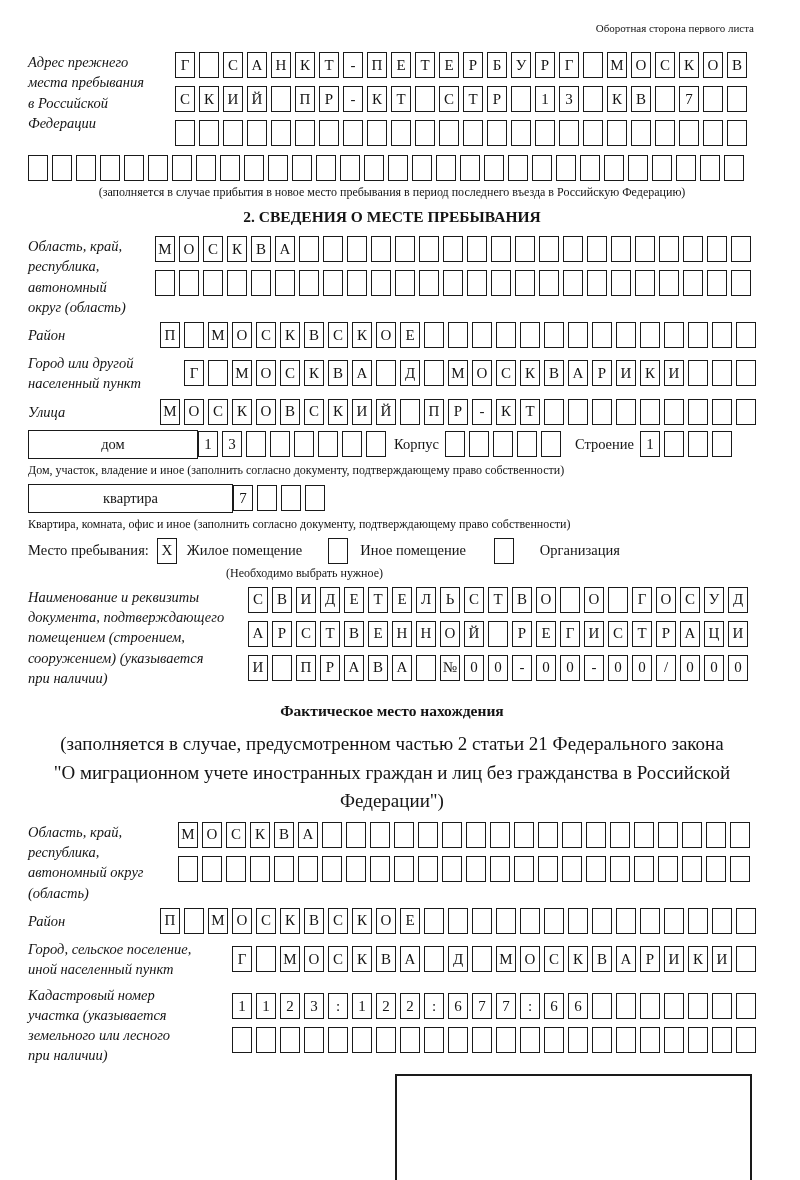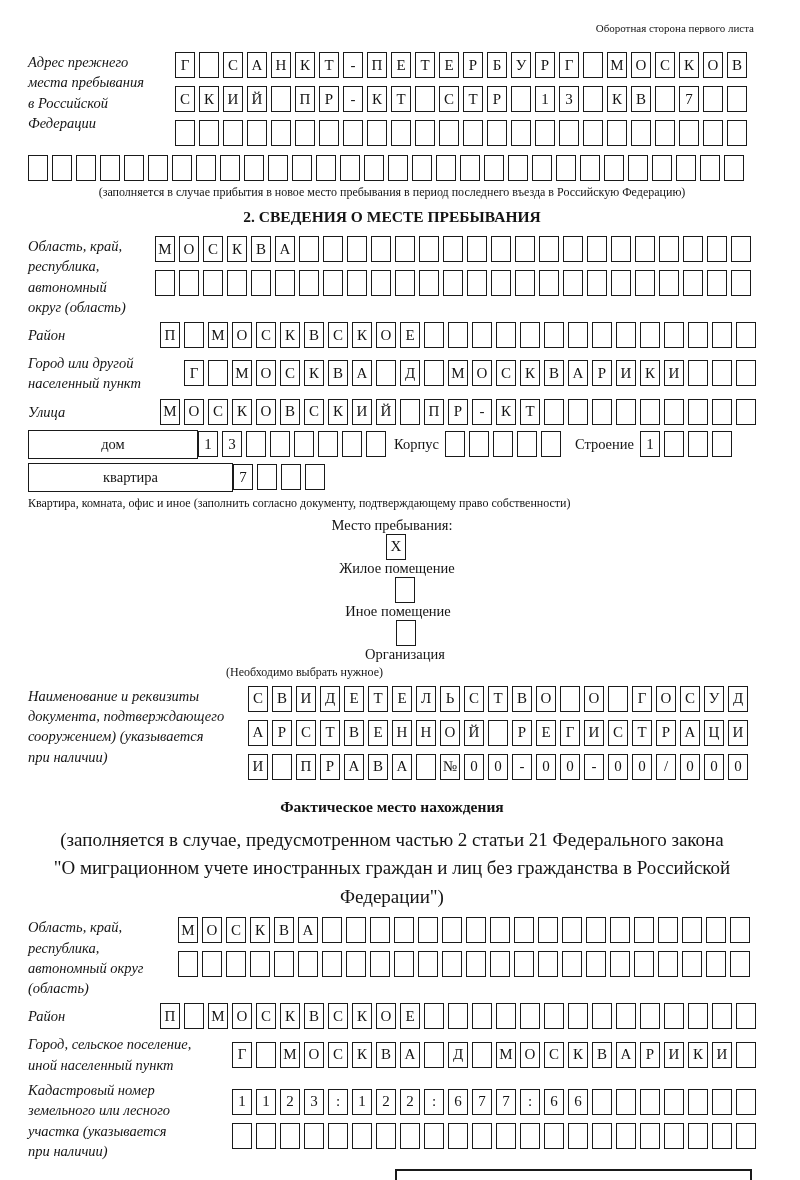--- a/index.html
+++ b/index.html
@@ -13,21 +13,21 @@
   .fieldline.vcenter{align-items:center;justify-content:space-between;}
   .flabel{font-size:14.5px;line-height:1.4;flex:0 0 auto;font-style:italic;}
   .rows{display:flex;flex-direction:column;gap:4px;}
   .note{font-size:12px;margin:1px 0 6px 0;}
   .note.center{text-align:center;}
   .sectitle{text-align:center;font-weight:bold;font-size:15.5px;margin:8px 0 10px 0;}
   .widebox{box-sizing:border-box;border:1.8px solid #1a1a1a;height:29px;display:flex;
            align-items:center;justify-content:center;font-size:14.5px;flex:0 0 auto;background:#fff;}
   .inlinelbl{font-size:14.5px;flex:0 0 auto;}
   .hrow{display:flex;align-items:center;margin:2px 0 4px 0;}
-  .stayrow{display:flex;align-items:center;margin:6px 0 2px 0;font-size:14.5px;flex-direction:column;}
+  .stayrow{display:flex;align-items:center;margin:6px 0 2px 0;font-size:14.5px;}
   .stamp{box-sizing:border-box;border:2px solid #1a1a1a;width:357px;height:176px;margin:8px 0 6px 367px;background:#fff;}
   .centered-lines{text-align:center;font-size:19px;line-height:1.5;margin-bottom:6px;} .mt14{margin-top:14px;}
 </style>
 </head>
 <body>
 
 <div class="page">
 
   <div class="hdr">Оборотная сторона первого листа</div>
 
@@ -336,20 +336,21 @@
         <span class="cell"></span>
       </div>
     <span class="inlinelbl" style="margin:0 6px 0 14px">Строение</span>
     <div class="cellrow" style="margin-bottom:0">
         <span class="cell">1</span>
         <span class="cell"></span>
         <span class="cell"></span>
         <span class="cell"></span>
       </div>
   </div>
+  <div class="note">Дом, участок, владение и иное (заполнить согласно документу, подтверждающему право собственности)</div>
 
   <div class="hrow">
     <div class="widebox" style="width:205px">квартира</div>
     <div class="cellrow" style="margin-bottom:0">
         <span class="cell">7</span>
         <span class="cell"></span>
         <span class="cell"></span>
         <span class="cell"></span>
       </div>
   </div>
@@ -363,20 +364,21 @@
     <span style="margin-left:12px">Иное помещение</span>
     <span class="cell" style="margin-left:28px"></span>
     <span style="margin-left:26px">Организация</span>
   </div>
   <div class="note" style="padding-left:198px">(Необходимо выбрать нужное)</div>
 
   <div class="fieldline">
     <div class="flabel" style="width:220px">
         <div>Наименование и реквизиты</div>
         <div>документа, подтверждающего</div>
+        <div>помещением (строением,</div>
         <div>сооружением) (указывается</div>
         <div>при наличии)</div>
       </div>
     <div class="rows">
       <div class="cellrow">
           <span class="cell">С</span>
           <span class="cell">В</span>
           <span class="cell">И</span>
           <span class="cell">Д</span>
           <span class="cell">Е</span>
@@ -573,22 +575,22 @@
         <span class="cell">И</span>
         <span class="cell">К</span>
         <span class="cell">И</span>
         <span class="cell"></span>
       </div>
   </div>
 
   <div class="fieldline vcenter">
     <div class="flabel" style="width:200px">
         <div>Кадастровый номер</div>
+        <div>участка (указывается</div>
         <div>земельного или лесного</div>
-        <div>участка (указывается</div>
         <div>при наличии)</div>
       </div>
     <div class="rows">
       <div class="cellrow">
           <span class="cell">1</span>
           <span class="cell">1</span>
           <span class="cell">2</span>
           <span class="cell">3</span>
           <span class="cell">:</span>
           <span class="cell">1</span>

